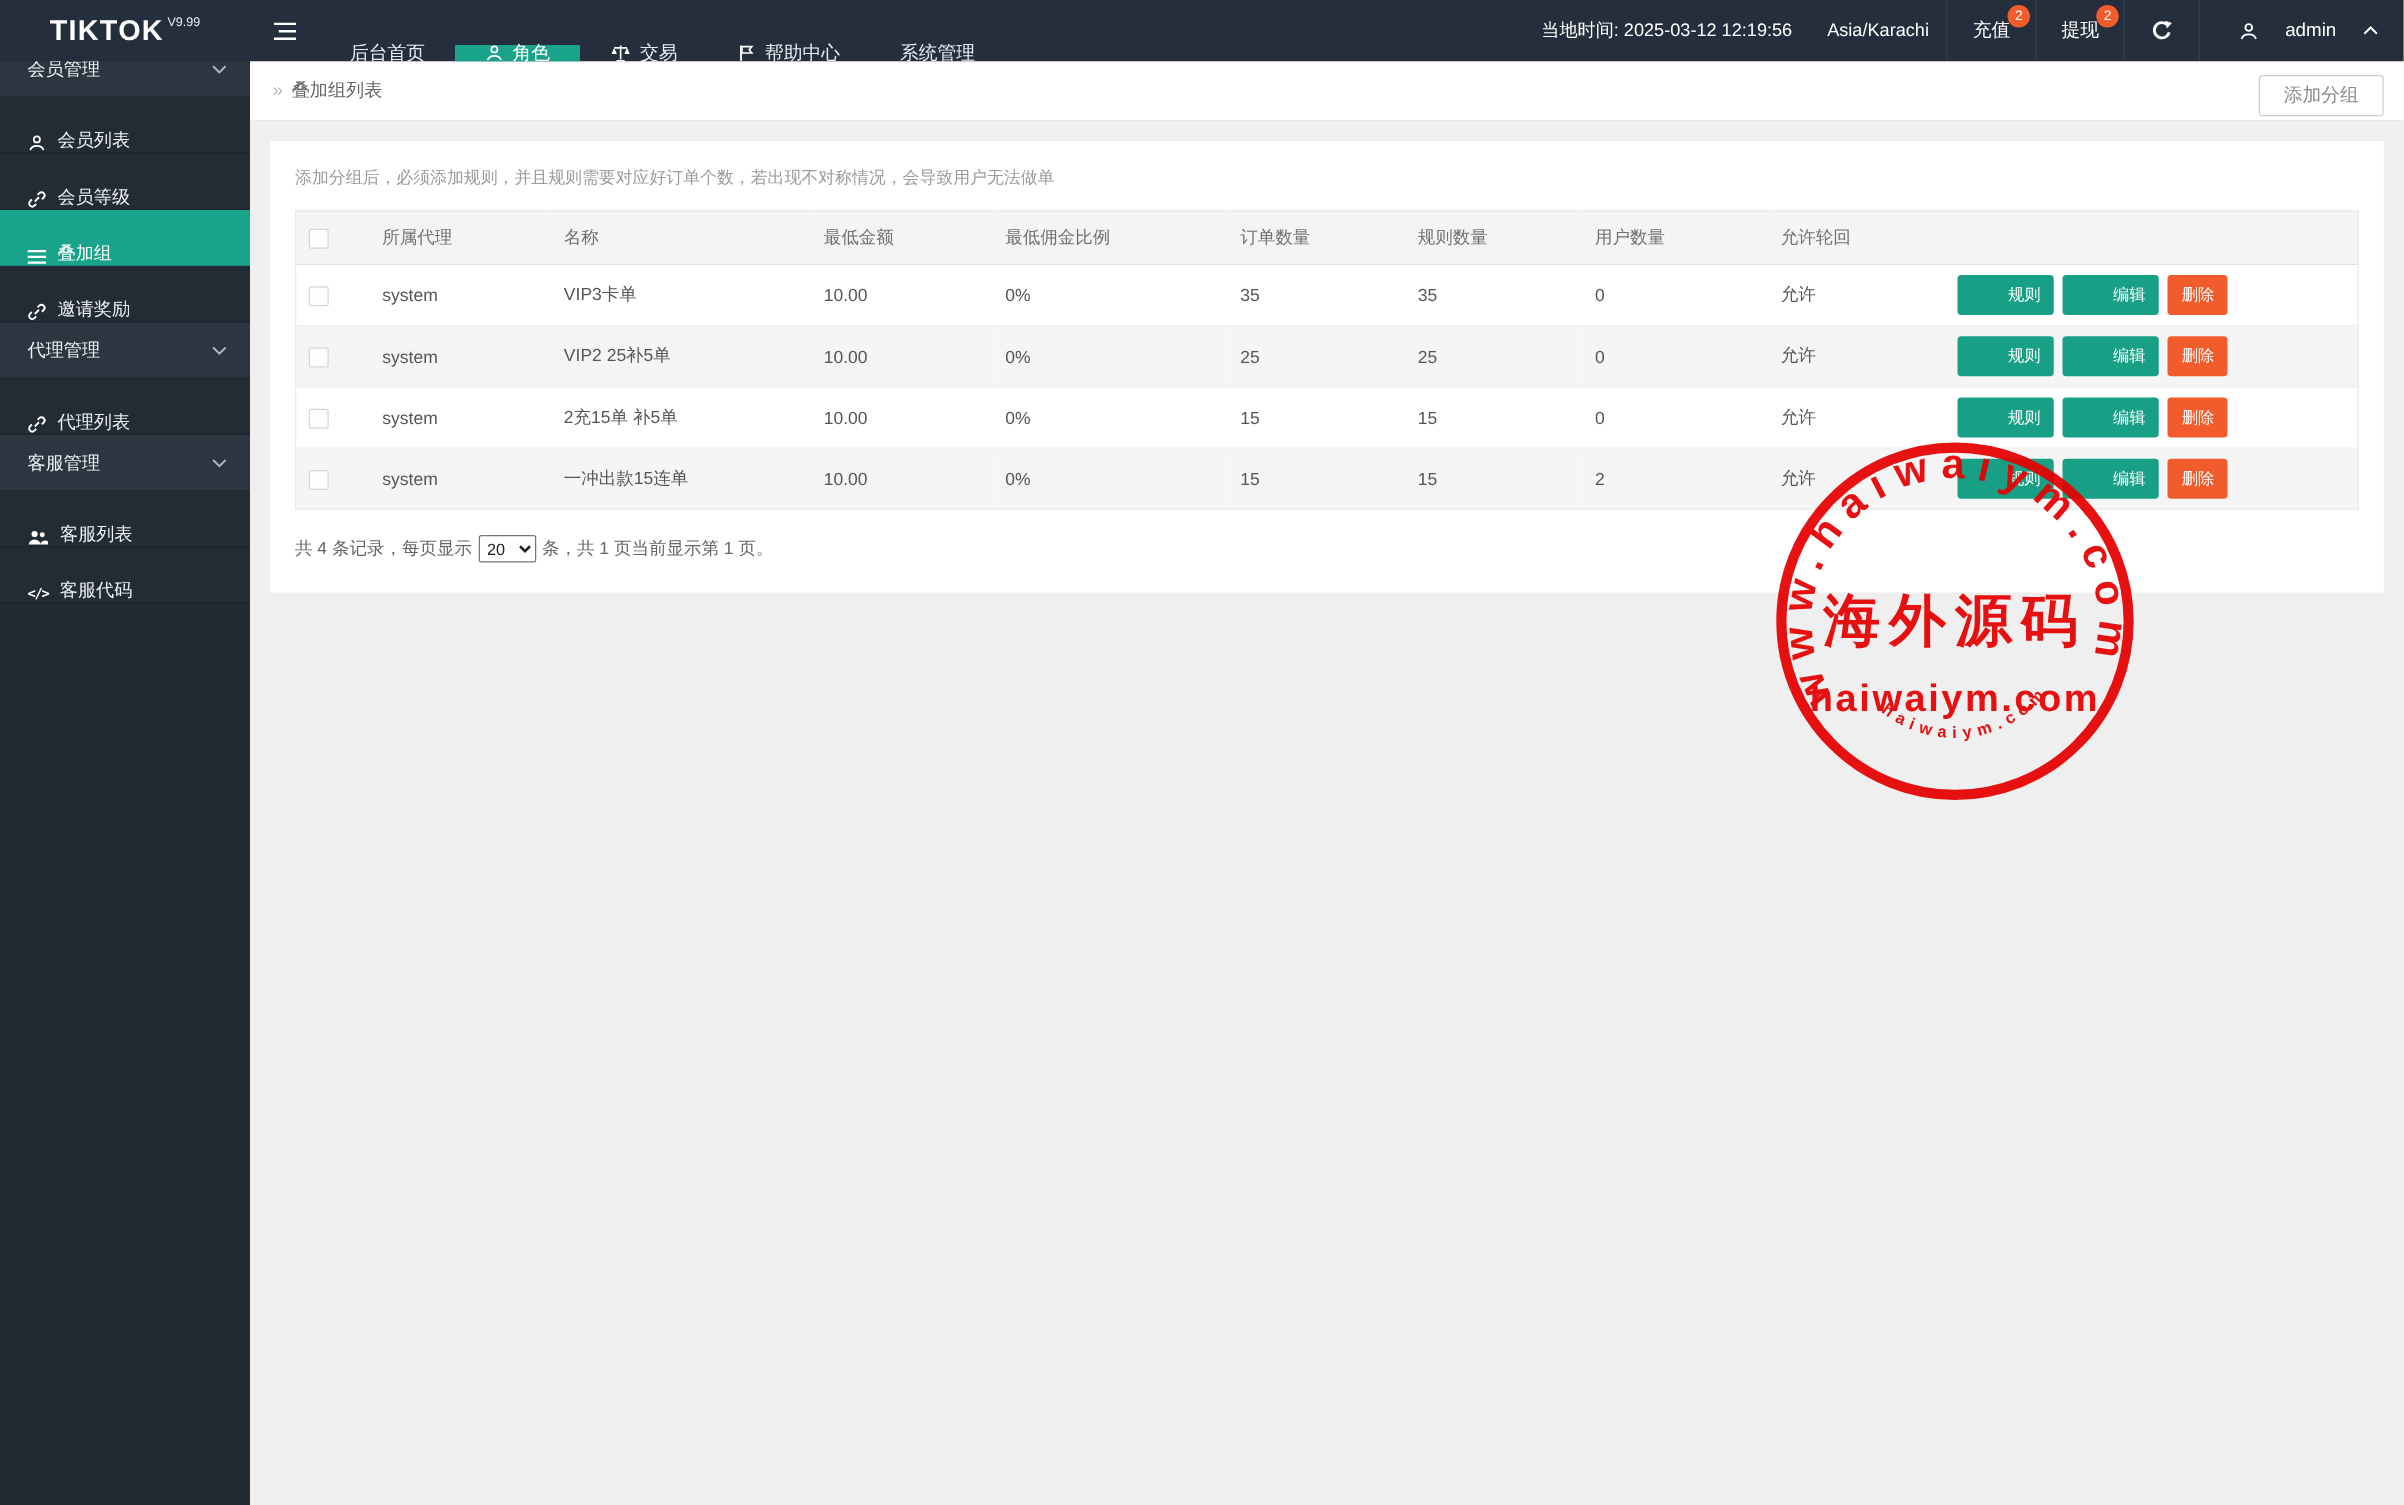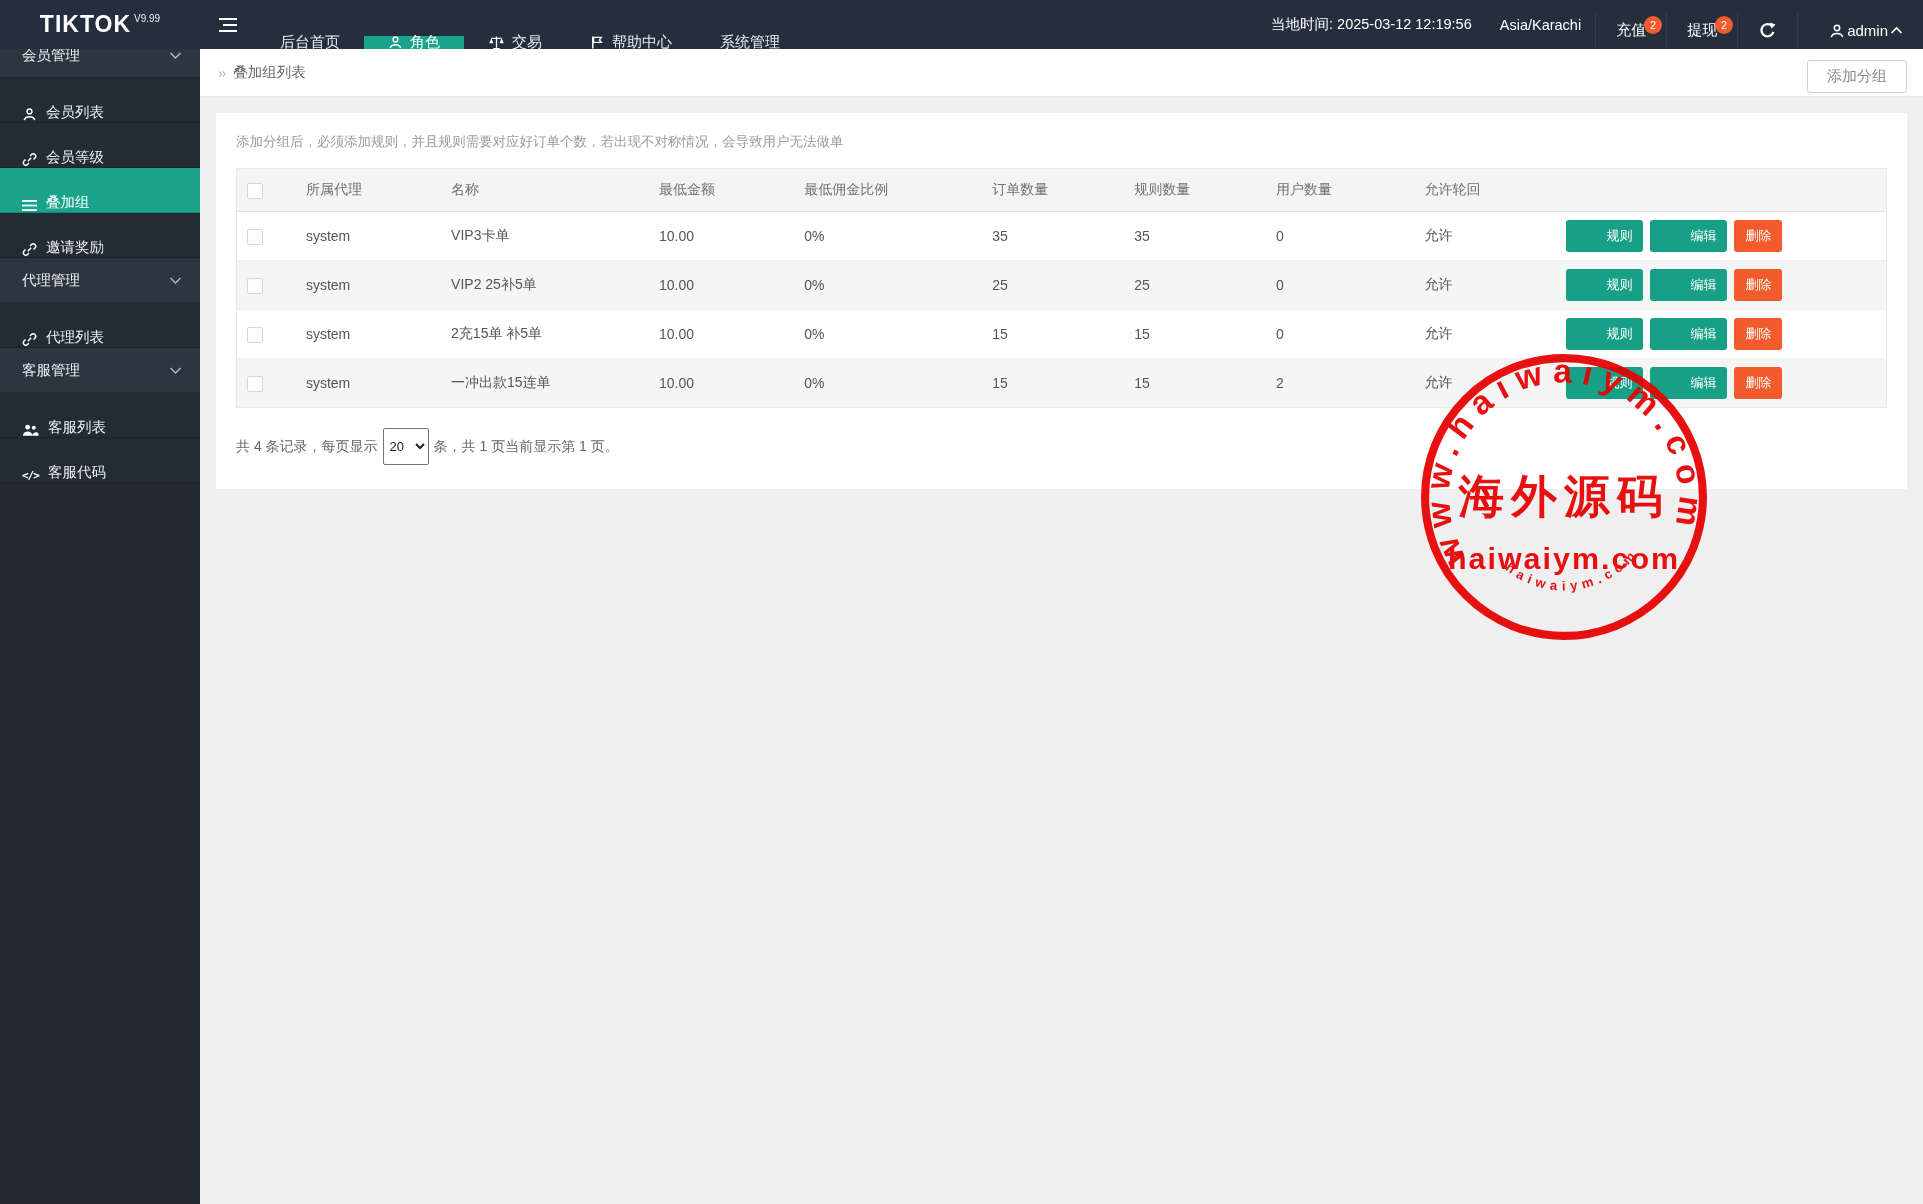--- a/index.html
+++ b/index.html
@@ -12,23 +12,23 @@
   .brand { width:200px; display:flex; align-items:center; justify-content:center; color:#fff; cursor:pointer; }
   .brand-text { font-size:23px; font-weight:bold; letter-spacing:1px; }
   .brand-ver { font-size:10px; margin-left:3px; margin-top:-12px; color:#e8edf2; }
   .nav-toggle { width:56px; display:flex; align-items:center; justify-content:center; cursor:pointer; }
   .nav-menu { display:flex; align-items:stretch;margin-top:36px; }
   .nav-item { display:flex; align-items:center; gap:7px; padding:0 24px; color:#e9edf2; font-size:15px; cursor:pointer; }
   .nav-item.active { background:#18a38a; color:#fff; }
   .nav-right { margin-left:auto; display:flex; align-items:stretch; color:#fff; }
   .nav-time, .nav-tz { display:flex; align-items:center; padding:16px 14px; font-size:14.5px; }
   .nav-link { display:flex; align-items:center; padding:0 20px; position:relative; cursor:pointer; font-size:15px; }
-  .nav-link.sep { border-left:1px solid rgba(255,255,255,0.07);margin-top:12px; }
+  .nav-link.sep { border-left:1px solid rgba(255,255,255,0.07); }
   .badge { position:absolute; top:4px; right:4px; min-width:18px; height:18px; border-radius:9px; background:#f25b2c; color:#fff; font-size:11px; display:flex; align-items:center; justify-content:center; padding:0 4px; }
-  .user-link { gap:2px;padding-left:31px; }
+  .user-link { gap:21px;padding-left:31px; }
   svg.ic { display:block; }
 
   
   .sidebar { position:absolute; top:33px; left:0; bottom:0; width:200px; background:#222932; z-index:9; }
   .side-group { height:45px; display:flex; align-items:center; justify-content:space-between; padding:0 18px 0 22px; background:#2c3540; color:#eef2f6; font-size:14.5px; cursor:pointer; border-bottom:1px solid rgba(0,0,0,0.22); }
   .side-item { height:45px; display:flex; align-items:flex-end; gap:9px; padding:0 22px; background:#232b34; color:#eef2f6; font-size:14.5px; cursor:pointer; border-bottom:1px solid rgba(0,0,0,0.18); }
   .side-item.active { background:#18a38a; color:#fff; }
   .code-glyph { font-size:11px; font-weight:bold; letter-spacing:-1px; font-family:"DejaVu Sans Mono",monospace; }
 
   
@@ -44,21 +44,21 @@
   table.grid { width:100%; border-collapse:collapse; border:1px solid #e9e9e9; table-layout:fixed; }
   table.grid th { background:#f4f4f4; color:#707070; font-weight:normal; font-size:14px; text-align:left; padding:12px 10px; border-bottom:1px solid #e2e2e2; }
   table.grid td { color:#555; font-size:14px; padding:0 10px; height:49px; border-top:1px solid #eeeeee; }
   table.grid tbody tr:nth-child(even) td { background:#f5f5f5; }
   input[type=checkbox] { appearance:none; -webkit-appearance:none; width:16px; height:16px; border:1px solid #d6d6d6; border-radius:2px; background:#fdfdfd; cursor:pointer; vertical-align:middle; }
   .btn { display:inline-block; border:none; border-radius:3px; color:#fff; font-size:13px; padding:7px 11px; margin-right:7px; cursor:pointer; font-family:inherit; }
   .btn-teal { background:#17a086;padding-left:40px; }
   .btn-orange { background:#f25b2c; }
 
   .pagination { margin-top:20px; color:#666; font-size:14px; display:flex; align-items:center; gap:5px; }
-  .pagination select { font-size:13px; padding:1px 2px; min-width:46px; height:37px; border:1px solid #767676; border-radius:2px; background:#fff; color:#222; font-family:inherit; }
+  .pagination select { font-size:13px; padding:1px 2px; min-width:46px; height:22px; border:1px solid #767676; border-radius:2px; background:#fff; color:#222; font-family:inherit; }
 
   
   .stamp { position:absolute; left:1419px; top:352px; width:290px; height:290px; z-index:50; pointer-events:none; opacity:0.93; }
 </style>
 </head>
 <body>
 
 <div class="navbar">
   <div class="brand">
     <span class="brand-text">TIKTOK</span>

